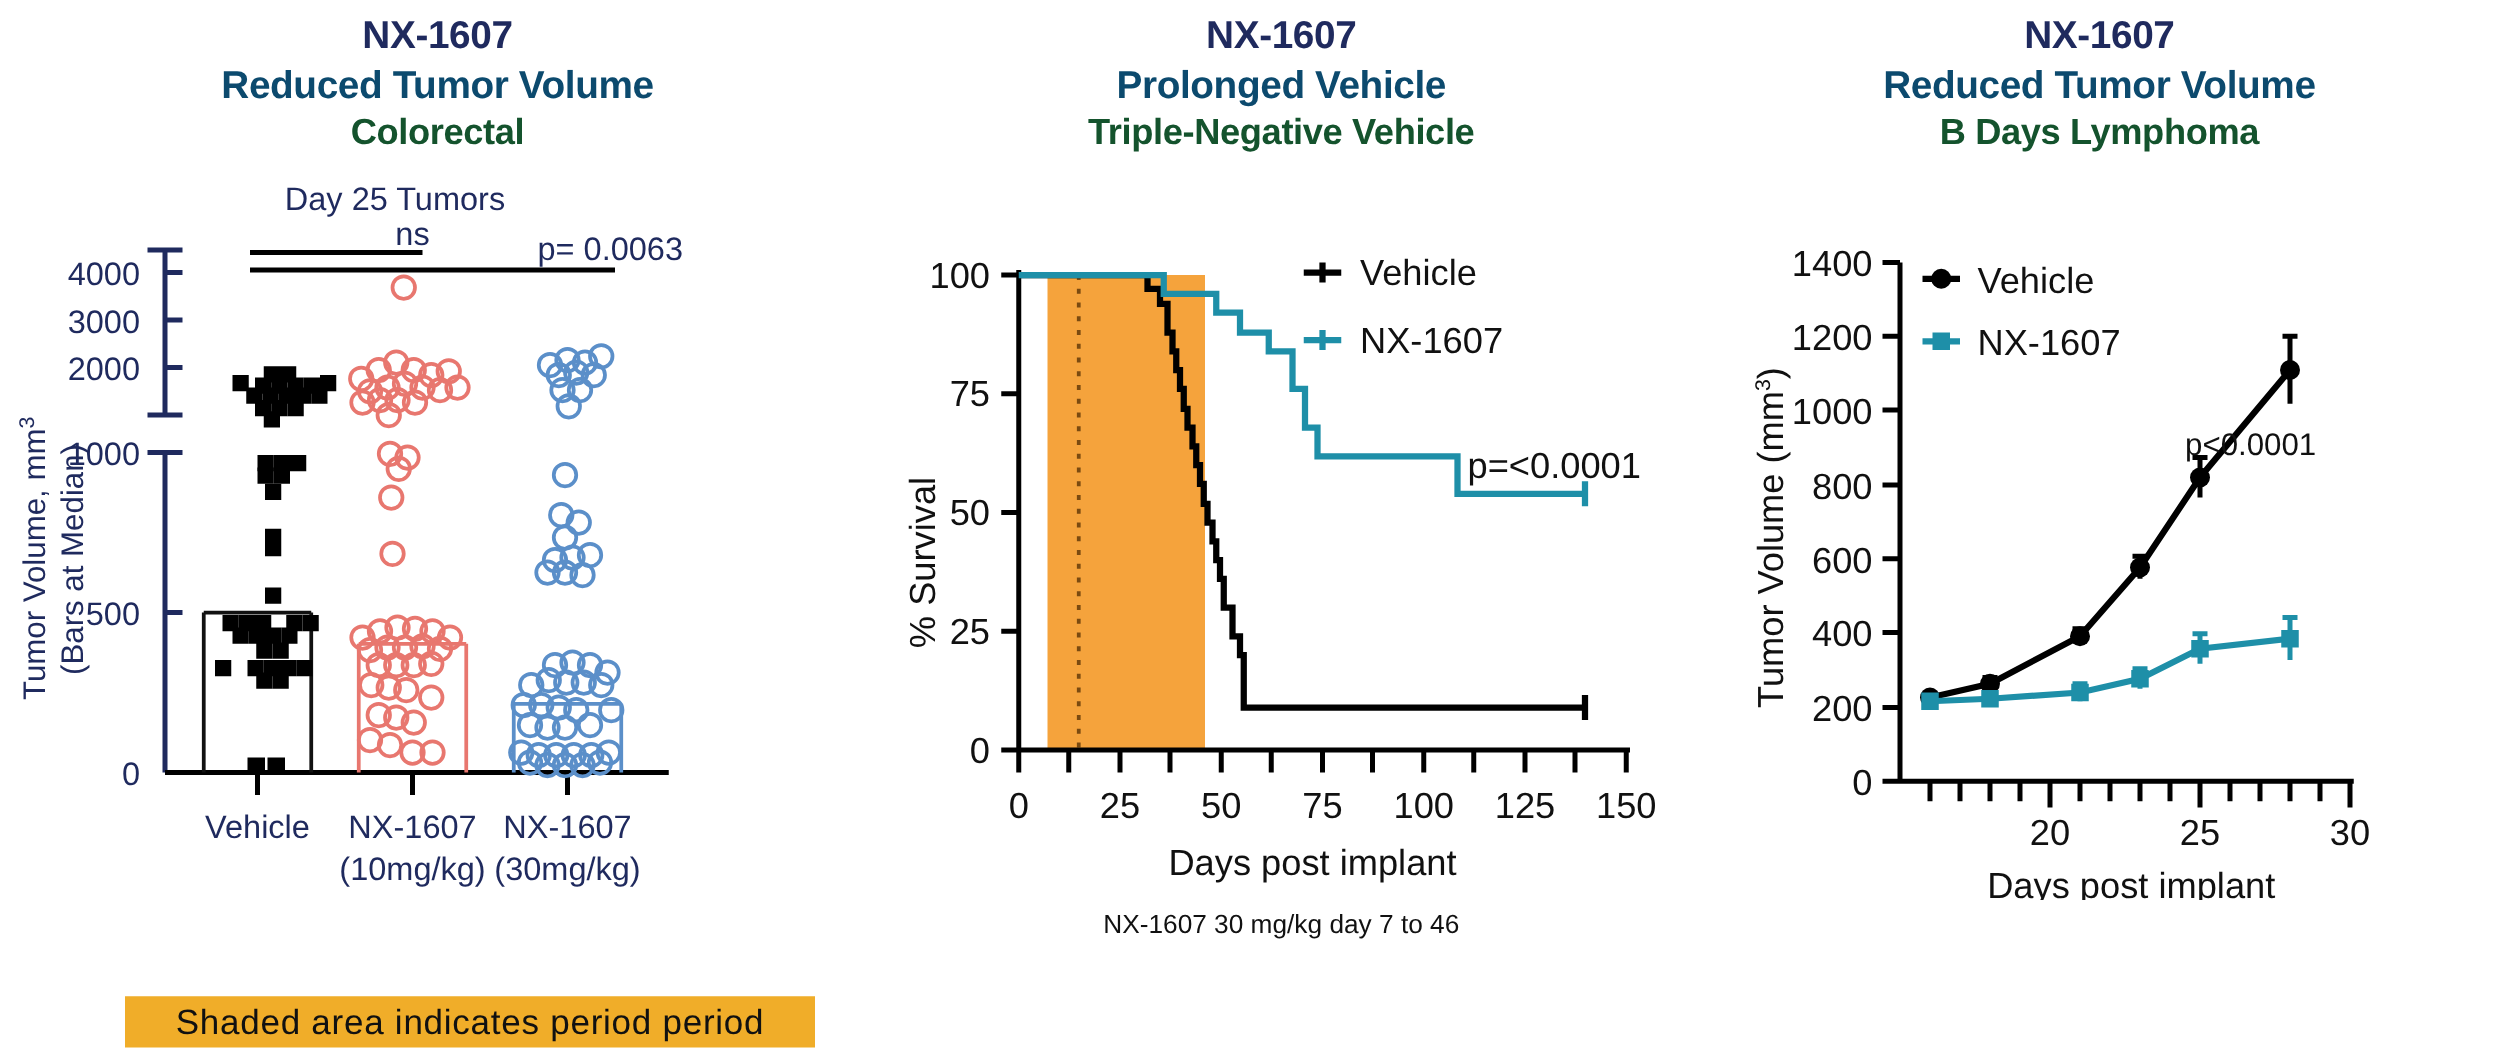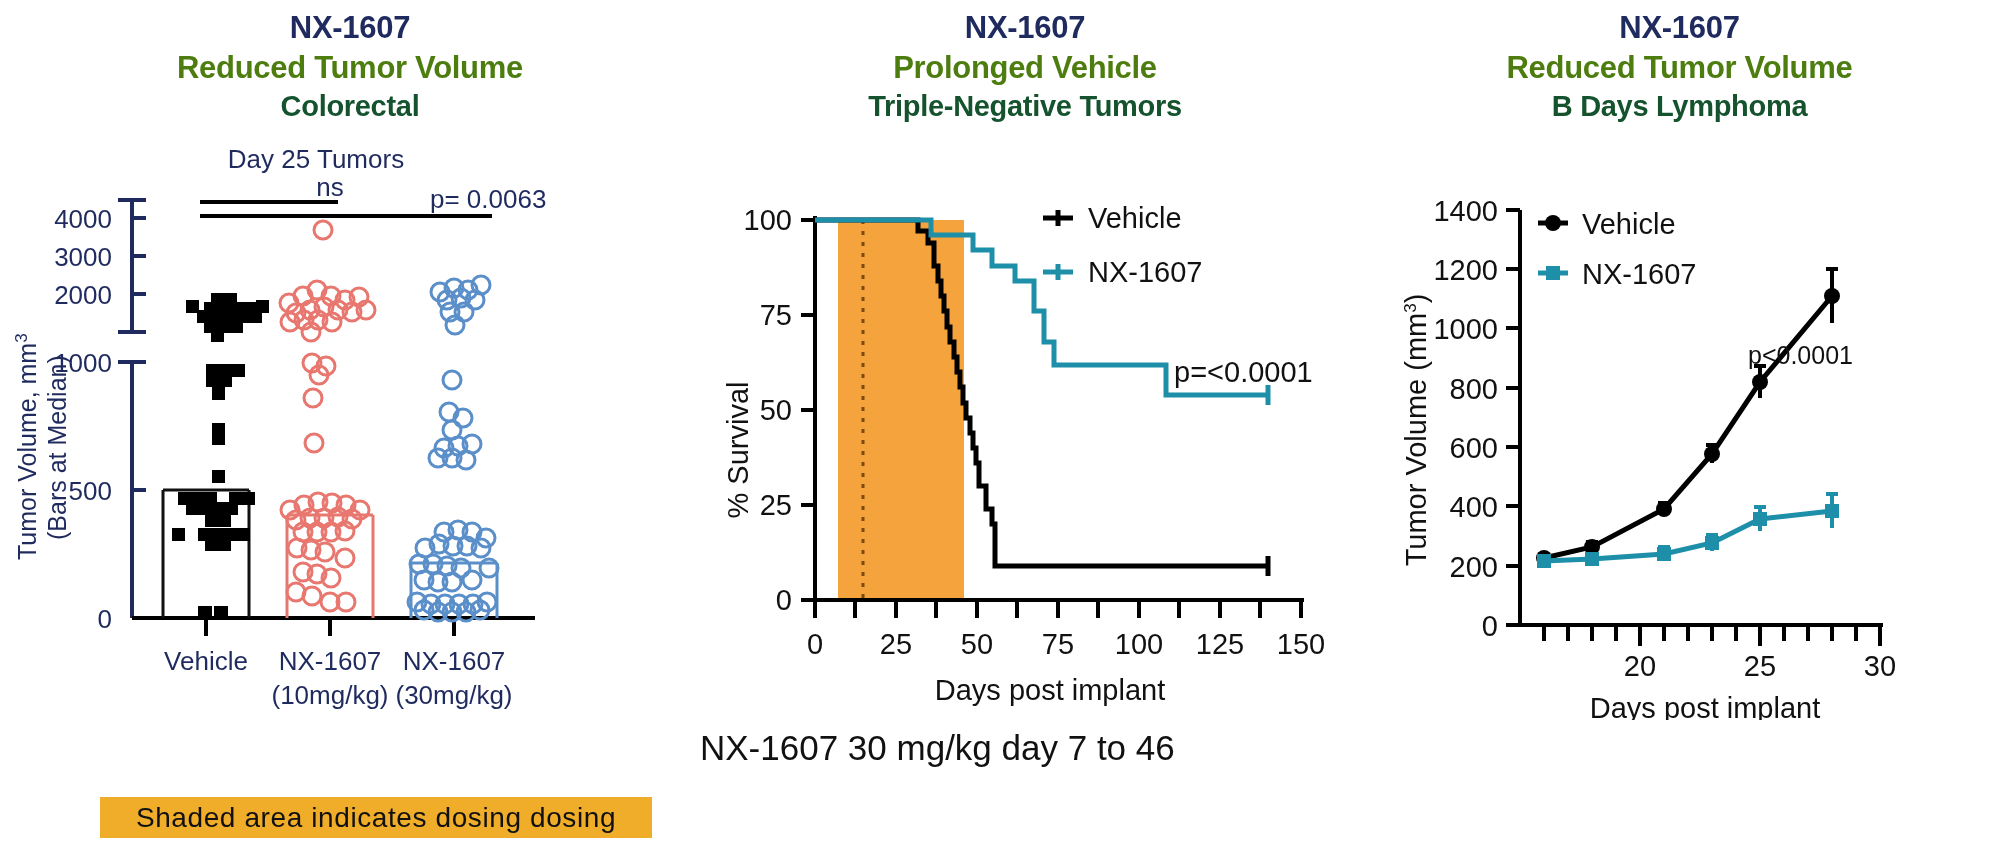--- a/index.html
+++ b/index.html
@@ -4,35 +4,35 @@
 <style>
   html,body{margin:0;padding:0;background:#ffffff;}
   body{width:2009px;height:848px;position:relative;font-family:"Liberation Sans",sans-serif;overflow:hidden;}
   .panel{position:absolute;top:0;height:848px;}
   .p1{left:0;width:700px;}
   .p2{left:700px;width:650px;}
   .p3{left:1350px;width:659px;}
 
   .title-block{text-align:center;padding-top:8px;}
   .t-line1{font-size:31px;font-weight:bold;color:#1f2a5e;line-height:1.28;letter-spacing:-0.3px;}
-  .t-line2{font-size:31px;font-weight:bold;color:#4d7c0f;line-height:1.28;letter-spacing:-0.3px;}
+  .t-line2{font-size:31px;font-weight:bold;color:#0c4a6e;line-height:1.28;letter-spacing:-0.3px;}
   .t-sub{font-size:29px;font-weight:bold;color:#14532d;line-height:1.35;letter-spacing:-0.3px;}
 
   svg{display:block;}
   .ax{stroke:#000;stroke-width:4;fill:none;stroke-linecap:butt;}
   .ax1{stroke:#1f2a5e;stroke-width:4;fill:none;}
   .tk{stroke:#1f2a5e;stroke-width:4;}
   .tkb{stroke:#000;stroke-width:4;}
   .lbl-navy{fill:#1f2a5e;font-size:26px;font-family:"Liberation Sans",sans-serif;}
   .lbl-blk{fill:#111;font-size:29px;font-family:"Liberation Sans",sans-serif;}
   .lbl-blk-s{fill:#111;font-size:25px;font-family:"Liberation Sans",sans-serif;}
   .axis-title-navy{fill:#1f2a5e;font-size:25px;font-family:"Liberation Sans",sans-serif;}
   .sup{font-size:17px;}
 
-  .caption{position:absolute;text-align:left;font-size:35px;color:#111;font-family:"Liberation Sans",sans-serif;white-space:nowrap;}
+  .caption{position:absolute;text-align:center;font-size:21px;color:#111;font-family:"Liberation Sans",sans-serif;white-space:nowrap;}
 
   .dose-legend{position:absolute;left:100px;top:797px;width:552px;height:41px;
      background:#f0ad29;display:flex;align-items:center;justify-content:center;}
   .dose-legend span{font-size:28px;color:#111;letter-spacing:0.6px;}
 </style>
 </head>
 <body>
 
 <div class="panel p1">
   <div class="title-block">
@@ -239,21 +239,21 @@
     <text class="lbl-navy" x="330" y="564" text-anchor="middle">(10mg/kg)</text>
     <text class="lbl-navy" x="454" y="530" text-anchor="middle">NX-1607</text>
     <text class="lbl-navy" x="454" y="564" text-anchor="middle">(30mg/kg)</text>
   </svg>
 </div>
 
 <div class="panel p2">
   <div class="title-block">
     <div class="t-line1">NX-1607</div>
     <div class="t-line2">Prolonged Vehicle</div>
-    <div class="t-sub">Triple-Negative Tumors</div>
+    <div class="t-sub">Triple-Negative Vehicle</div>
   </div>
 
   <svg width="650" height="560" viewBox="0 0 650 560" style="position:absolute;left:0;top:160px;">
 
     <rect x="138" y="60" width="126" height="380" fill="#f5a33c"></rect>
     <line x1="163" y1="60" x2="163" y2="440" stroke="#7a4a10" stroke-width="3" stroke-dasharray="4,7"></line>
 
     <line class="ax" x1="115" y1="56" x2="115" y2="440"></line>
     <line class="ax" x1="115" y1="440" x2="604" y2="440"></line>
 
@@ -431,14 +431,14 @@
       <rect x="196" y="106" width="14" height="14" fill="#1e8fa8"></rect>
       <text class="lbl-blk" x="232" y="124">NX-1607</text>
     </g>
 
     <text class="lbl-blk-s" x="398" y="204">p&lt;0.0001</text>
   </svg>
 
 </div>
 
 <div class="dose-legend">
-  <span>Shaded area indicates dosing dosing</span>
+  <span>Shaded area indicates period period</span>
 </div>
 
 </body></html>

